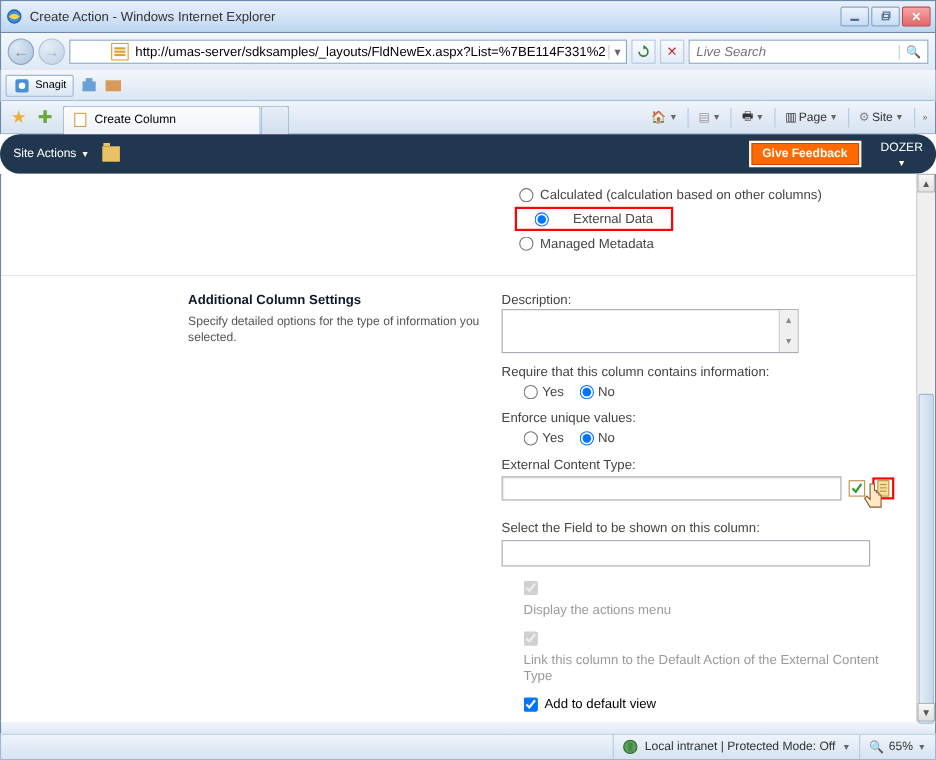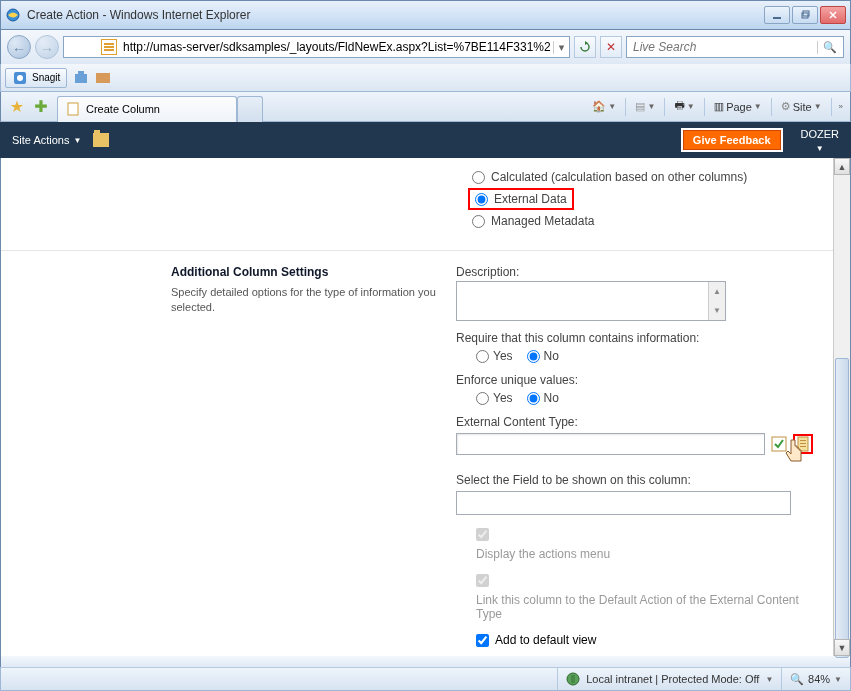--- a/index.html
+++ b/index.html
@@ -36,21 +36,21 @@
 .fav-btn { width:24px; height:22px; border:1px solid transparent; display:flex; align-items:center; justify-content:center; color:#e8b23a; font-size:16px; }
 .tabgroup { display:flex; align-items:flex-end; margin-left:4px; height:30px; }
 .tab { height:26px; min-width:180px; background:linear-gradient(to bottom,#fdfdfe,#eef3f9); border:1px solid #9db7d4; border-bottom:none; border-radius:3px 3px 0 0; display:flex; align-items:center; padding:0 8px; gap:6px; font-size:11px; }
 .tab.blank { min-width:26px; width:26px; background:linear-gradient(to bottom,#e7eef7,#d2dfee); }
 .tb3-right { margin-left:auto; display:flex; align-items:center; gap:2px; }
 .tb3-btn { height:22px; padding:0 4px; border:1px solid transparent; display:flex; align-items:center; gap:2px; font-size:11px; color:#333; }
 .tb3-btn .dd { font-size:8px; color:#666; }
 .tb3-sep { width:1px; height:18px; background:#b5c9e0; margin:0 2px; }
 
 
-.sp-ribbon { height:36px; background:#21374f; display:flex; align-items:center; padding:0 12px; color:#fff; }
+.sp-ribbon { height:36px; background:#21374f; display:flex; align-items:center; padding:0 12px; color:#fff;border-radius:18px; }
 .sp-ribbon .sa { font-size:11px; display:flex; align-items:center; gap:4px; }
 .sp-ribbon .folder-ic { width:16px; height:14px; background:#e8c264; margin-left:12px; position:relative; }
 .sp-ribbon .folder-ic::before { content:""; position:absolute; top:-3px; left:1px; width:6px; height:3px; background:#e8c264; }
 .feedback-btn { margin-left:auto; background:#ff6a00; border:2px solid #fff; color:#fff; font-weight:bold; padding:4px 10px; font-size:11px; box-shadow: 0 0 0 1px #d04500 inset; }
 .user { margin-left:18px; font-size:11px; display:flex; align-items:center; gap:4px;flex-direction:column; }
 
 
 .content-wrap { position:relative; height: 498px; border-left:1px solid #6b8aab; border-right:1px solid #6b8aab; background:#fff; display:flex; }
 .content { flex:1; overflow:hidden; position:relative; padding: 8px 0 0 0; }
 .scrollbar { width:17px; background:#f0f0f0; border-left:1px solid #ccc; position:relative; }
@@ -59,21 +59,21 @@
 
 .form-row { display:flex; }
 .left-col { width:455px; padding: 0 20px 0 170px; }
 .right-col { flex:1; padding-right: 20px; }
 
 .sect-title { font-weight:bold; color:#0f172a; font-size:12px; margin-bottom:6px; }
 .sect-desc { color:#555; font-size:11px; line-height:1.4; }
 
 .radio-row { display:flex; align-items:center; gap:6px; margin:4px 0 4px 16px; color:#444; font-size:12px; }
 .radio-row input[type=radio] { margin:0; }
-.radio-highlight { border:2px solid #ff0000; padding:2px 5px; display:inline-flex; align-items:center; gap:6px; }
+.radio-highlight { border:2px solid #ff0000; padding:2px 16px; display:inline-flex; align-items:center; gap:22px; }
 
 .label { color:#444; font-size:12px; margin-top:10px; }
 .desc-box { width:270px; height:40px; border:1px solid #a5acb5; background:#fff; position:relative; margin-top:2px; }
 .desc-box .sb { position:absolute; right:0; top:0; bottom:0; width:17px; border-left:1px solid #ccc; display:flex; flex-direction:column; }
 .desc-box .sb div { flex:1; display:flex; align-items:center; justify-content:center; font-size:8px; color:#888; background:#f0f0f0; }
 
 .yn { display:flex; gap:14px; margin:4px 0 0 20px; align-items:center; }
 .yn label { display:flex; align-items:flex-end; gap:4px; font-size:12px; color:#444; }
 
 .ect-row { display:flex; align-items:center; gap:4px; margin-top:4px; }
@@ -364,16 +364,16 @@
         <svg width="14" height="14">
           <circle cx="7" cy="7" r="6" fill="#5aa05a" stroke="#2a6a2a"></circle>
           <rect x="5" y="3" width="4" height="8" fill="#2a6a2a" opacity=".4"></rect>
         </svg>
       </span>
     <span>Local intranet | Protected Mode: Off</span>
     <span style="font-size:8px;color:#666">▼</span>
   </div>
   <div class="zoom">
     <span style="color:#5a7fb0">🔍</span>
-    <span>84%</span>
+    <span>65%</span>
     <span style="font-size:8px;color:#666">▼</span>
   </div>
 </div>
 
 </body></html>

